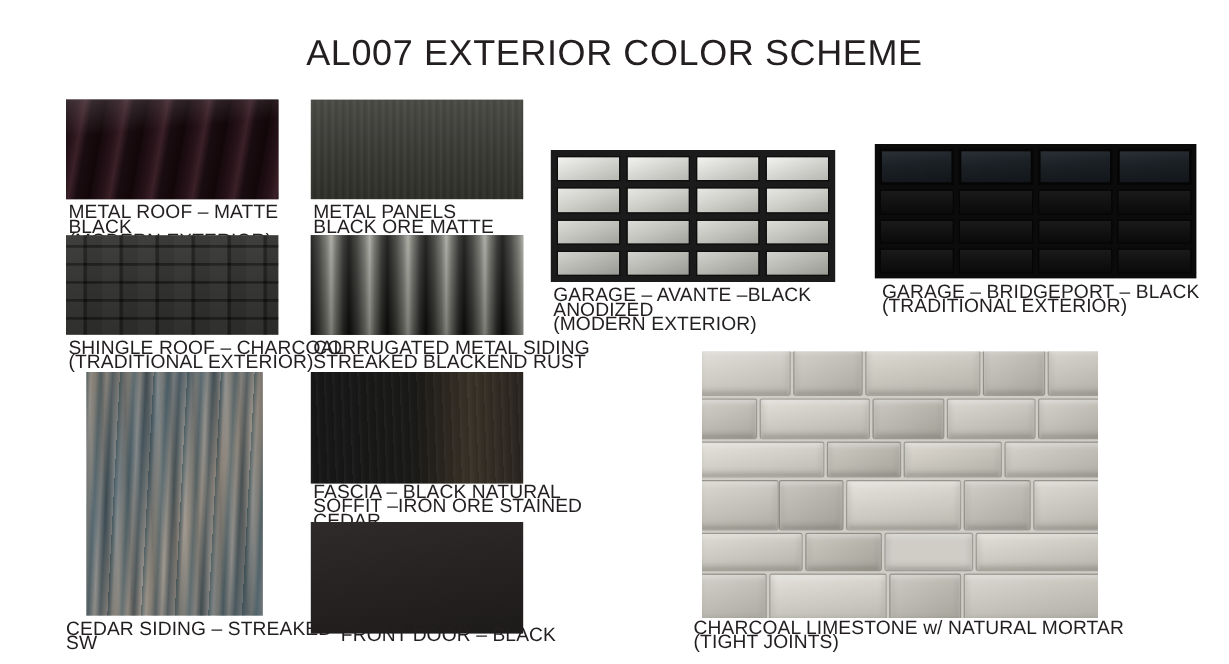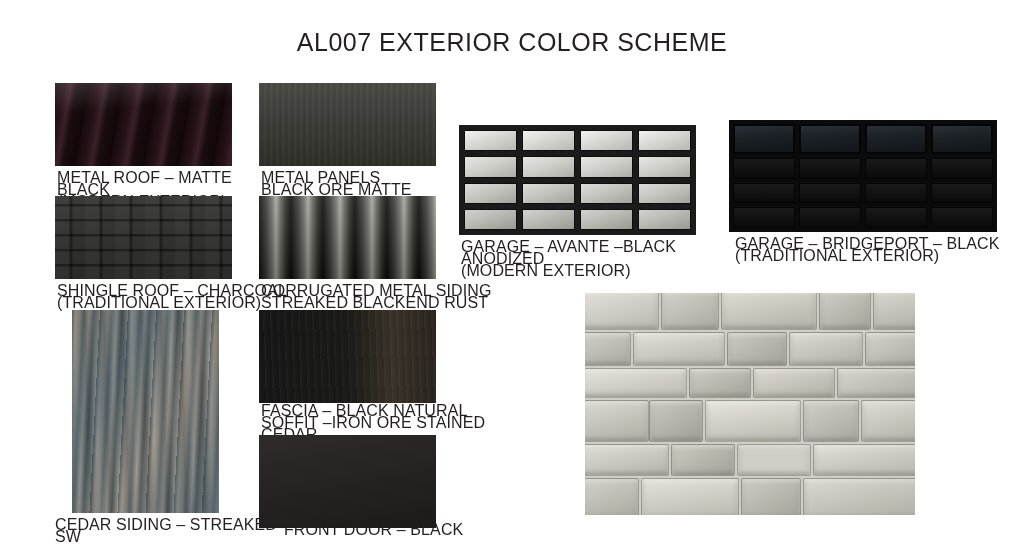--- a/index.html
+++ b/index.html
@@ -19,21 +19,21 @@
     width: 1024px;
     height: 553px;
     background: #fff;
   }
   .title {
     position: absolute;
     top: 28px;
     left: 0;
     width: 1024px;
     text-align: center;
-    font-size: 25px;
+    font-size: 30px;
     letter-spacing: 0.5px;
     color: #231f20;
     font-weight: 400;
   }
   .swatch {
     position: absolute;
     box-sizing: border-box;
   }
   .caption {
     position: absolute;
@@ -279,14 +279,15 @@
     <div class="stone" style="left:-4px;  top:151px; width:88px;  height:32px; background:linear-gradient(168deg,#dfddd5,#b4b2a9);"></div>
     <div class="stone" style="left:86px;  top:151px; width:64px;  height:32px; background:linear-gradient(152deg,#ccc9c1,#a3a198);"></div>
     <div class="stone" style="left:152px; top:151px; width:74px;  height:32px; background:linear-gradient(165deg,#d9d7cf,#adab a2);"></div>
     <div class="stone" style="left:228px; top:151px; width:110px; height:32px; background:linear-gradient(170deg,#e1dfd7,#b6b4ab);"></div>
 
     <div class="stone" style="left:-4px;  top:185px; width:58px;  height:42px; background:linear-gradient(160deg,#d3d1c9,#a9a79e);"></div>
     <div class="stone" style="left:56px;  top:185px; width:98px;  height:42px; background:linear-gradient(172deg,#e4e2da,#b8b6ad);"></div>
     <div class="stone" style="left:156px; top:185px; width:60px;  height:42px; background:linear-gradient(152deg,#cdcbc3,#a4a299);"></div>
     <div class="stone" style="left:218px; top:185px; width:120px; height:42px; background:linear-gradient(168deg,#dad8d0,#aeaca3);"></div>
   </div>
+  <div class="caption" style="left:578px; top:518px; width:400px;">CHARCOAL LIMESTONE  w/ NATURAL MORTAR (TIGHT JOINTS)</div>
 
 </div>
 
 </body></html>

